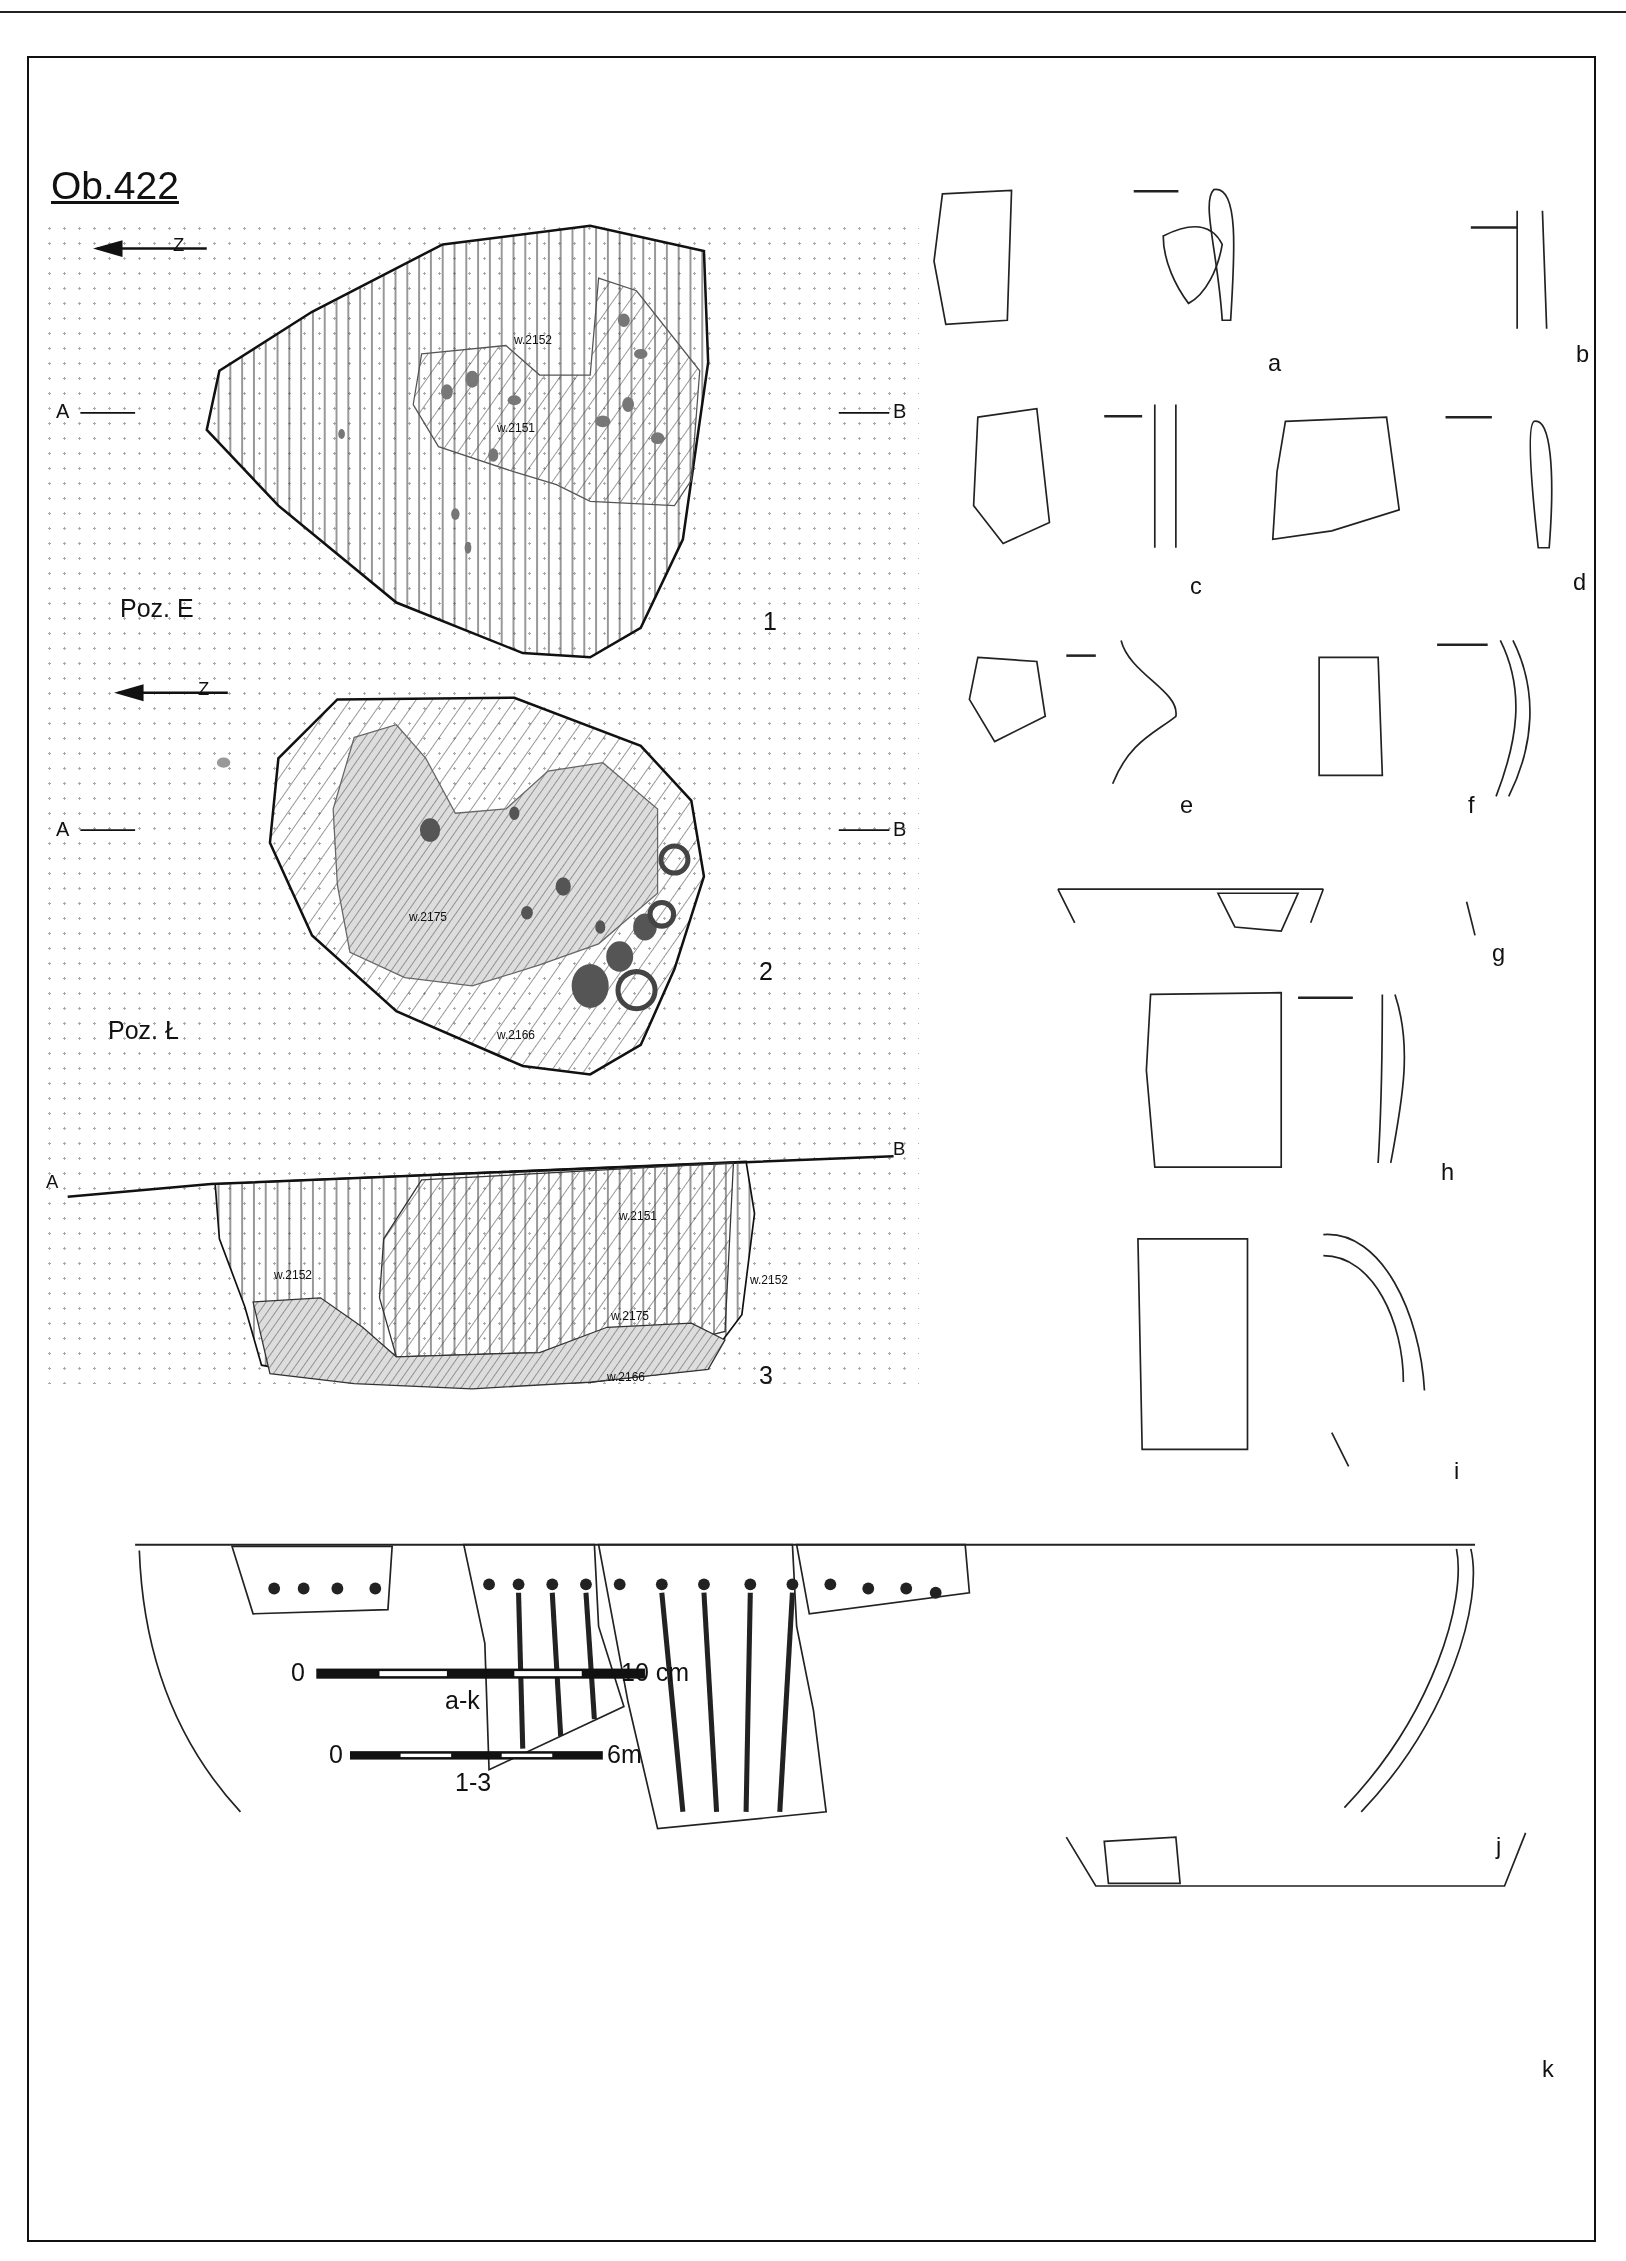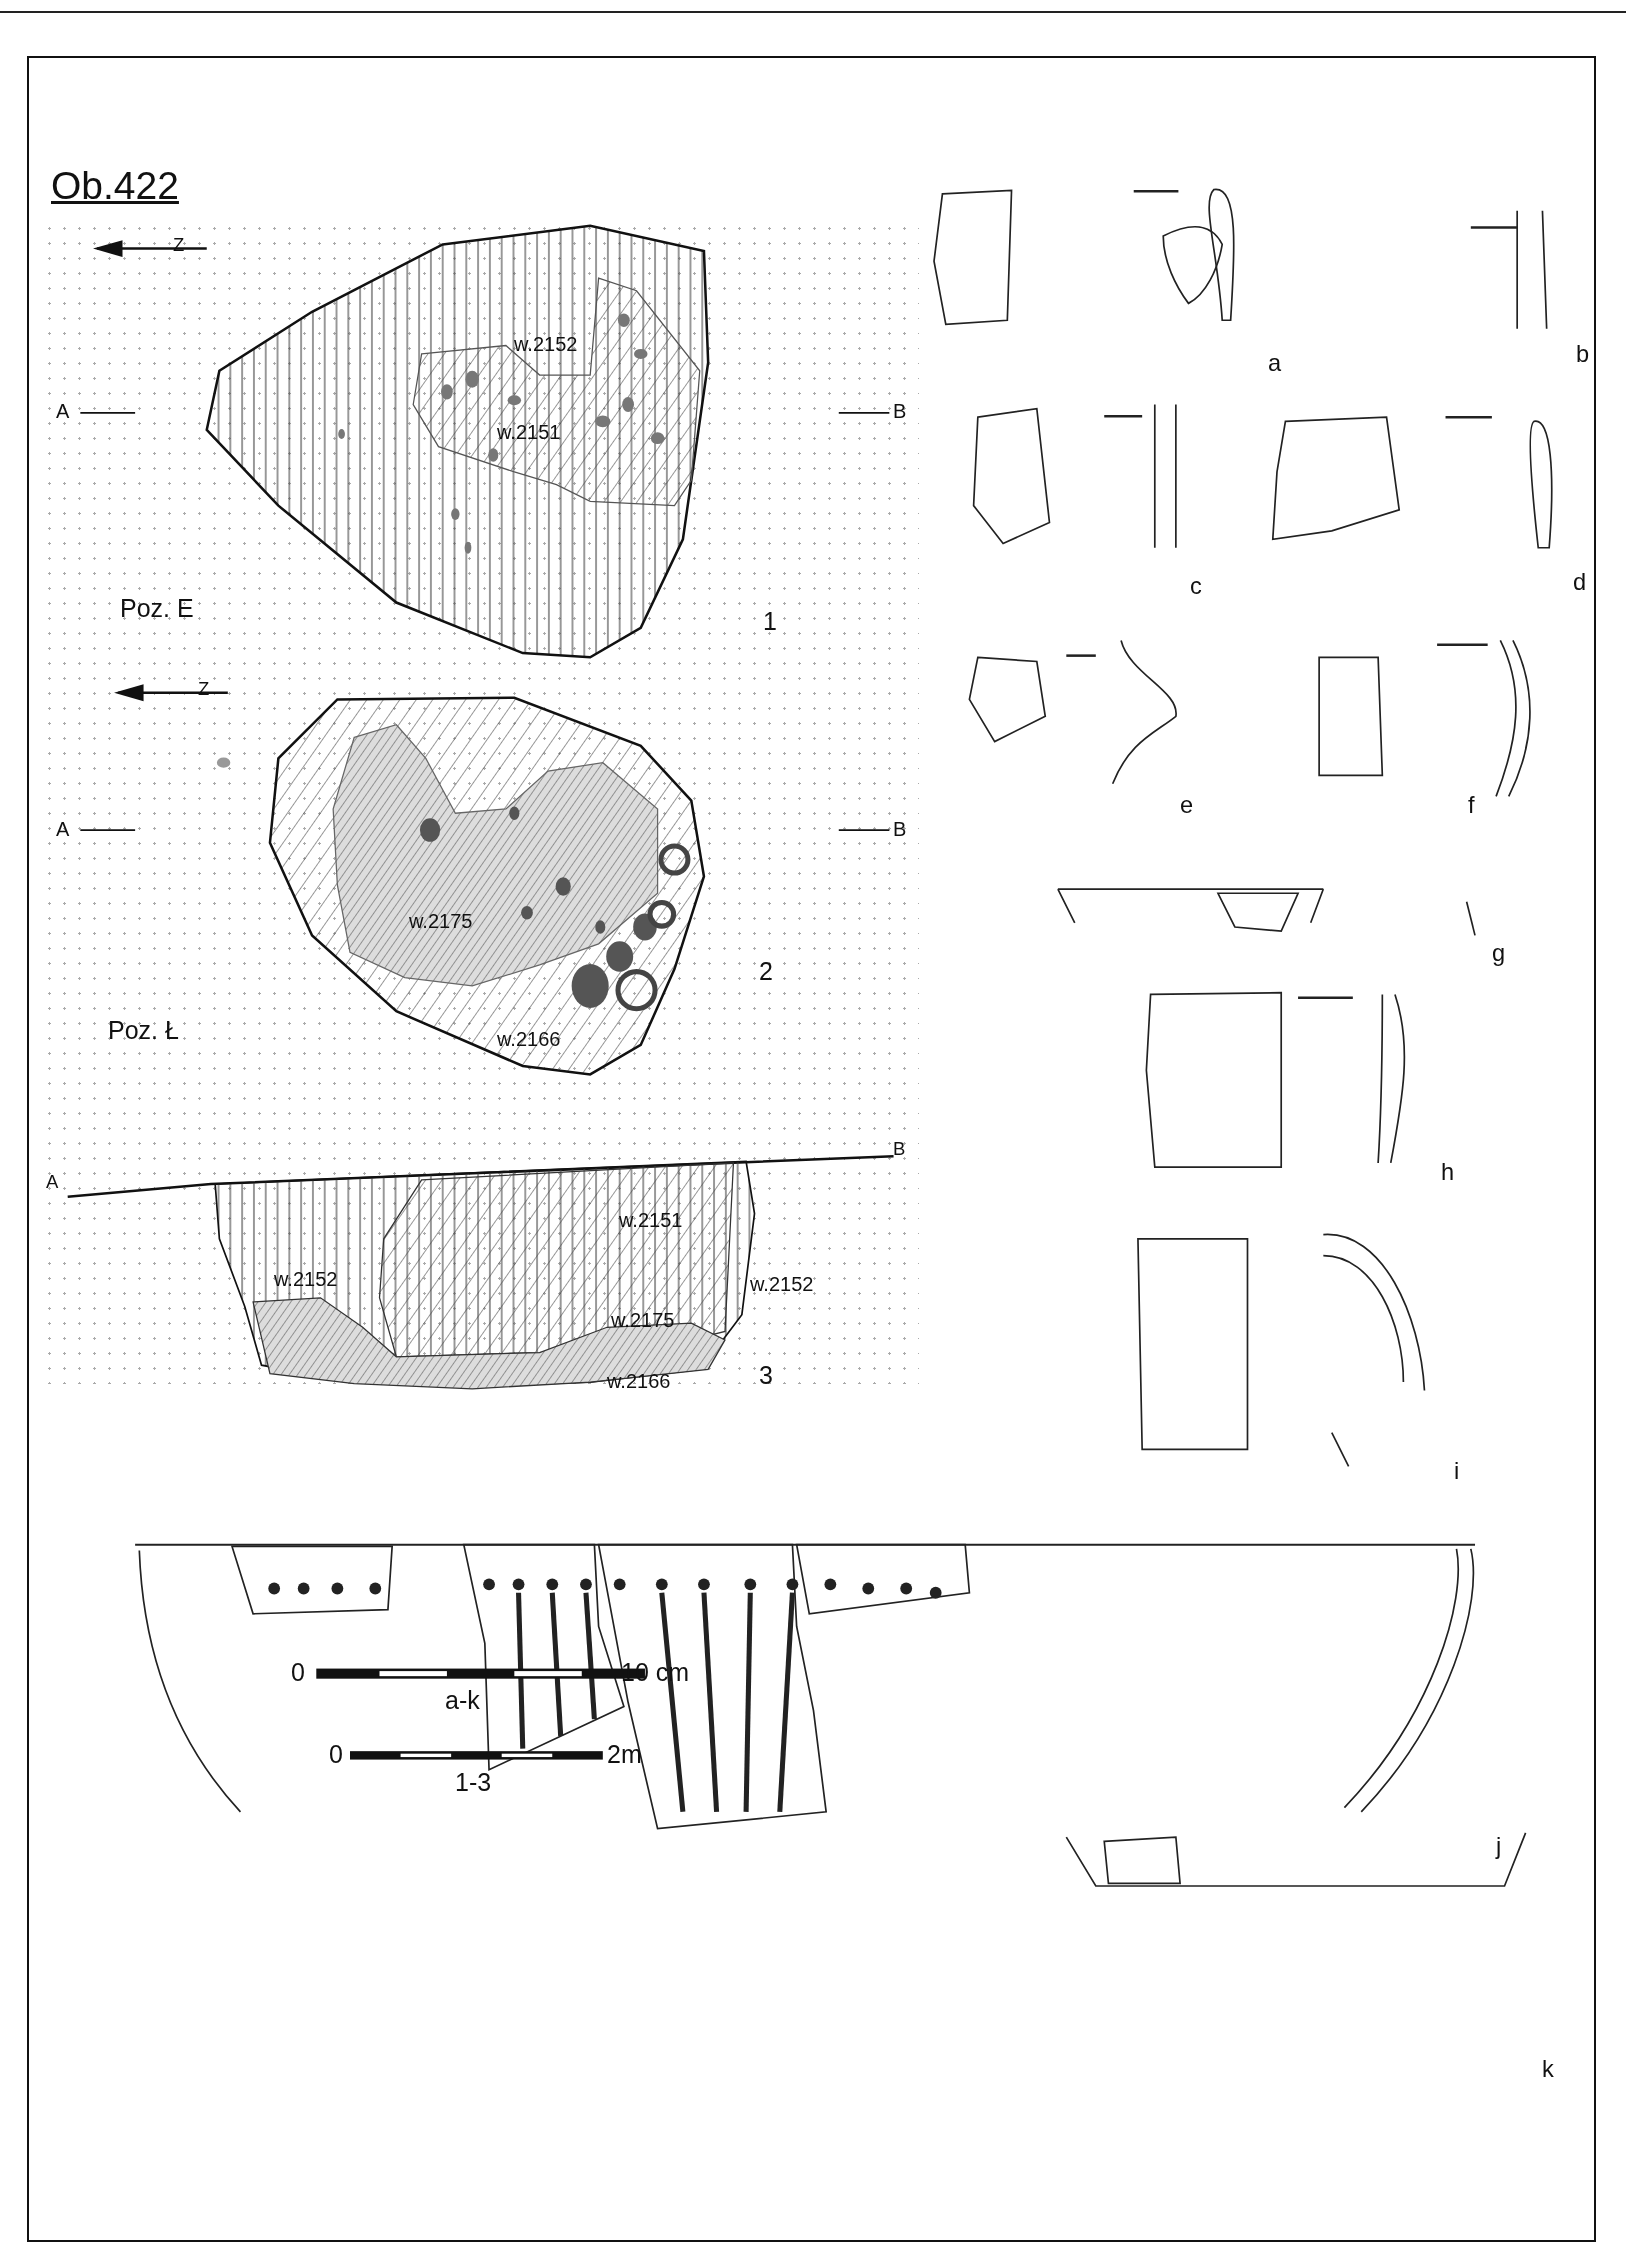--- a/index.html
+++ b/index.html
@@ -1,21 +1,21 @@
 <!DOCTYPE html>
 <html style="font-size:13.5px"><head>
 <meta charset="utf-8">
 <style>
   html,body{margin:0;padding:0;background:#fff;}
   body{width:1627px;height:2261px;position:relative;overflow:hidden;font-family:"Liberation Sans",sans-serif;color:#111;}
   .topline{position:absolute;left:0;top:11px;width:1627px;height:1.7px;background:#222;}
   .frame{position:absolute;left:27px;top:56px;width:1569px;height:2186px;border:2.5px solid #111;box-sizing:border-box;}
   .title{position:absolute;left:51px;top:164px;font-size:39px;text-decoration:underline;}
   .lbl{position:absolute;font-size:25px;}
-  .small{position:absolute;font-size:20px;}
+  .small{position:absolute;font-size:12px;}
   .grid{position:absolute;background-image:radial-gradient(circle,#aaa 1.1px,transparent 1.3px);background-size:15px 15px;}
   svg{position:absolute;left:0;top:0;}
 </style>
 </head>
 <body>
 
 <div class="topline"></div>
 <div class="frame"></div>
 
 <div class="title">Ob.422</div>
@@ -204,15 +204,15 @@
 <div class="lbl" style="left:1492px;top:940px;font-size:23.6px;">g</div>
 <div class="lbl" style="left:1441px;top:1159px;font-size:23.6px;">h</div>
 <div class="lbl" style="left:1454px;top:1458px;font-size:23.6px;">i</div>
 <div class="lbl" style="left:1496px;top:1833px;font-size:23.6px;">j</div>
 <div class="lbl" style="left:1542px;top:2056px;font-size:23.6px;">k</div>
 
 <div class="lbl" style="left:291px;top:1658px;">0</div>
 <div class="lbl" style="left:621px;top:1658px;">10 cm</div>
 <div class="lbl" style="left:445px;top:1686px;">a-k</div>
 <div class="lbl" style="left:329px;top:1740px;">0</div>
-<div class="lbl" style="left:607px;top:1740px;">2m</div>
+<div class="lbl" style="left:607px;top:1740px;">6m</div>
 <div class="lbl" style="left:455px;top:1768px;">1-3</div>
 
 
 </body></html>

